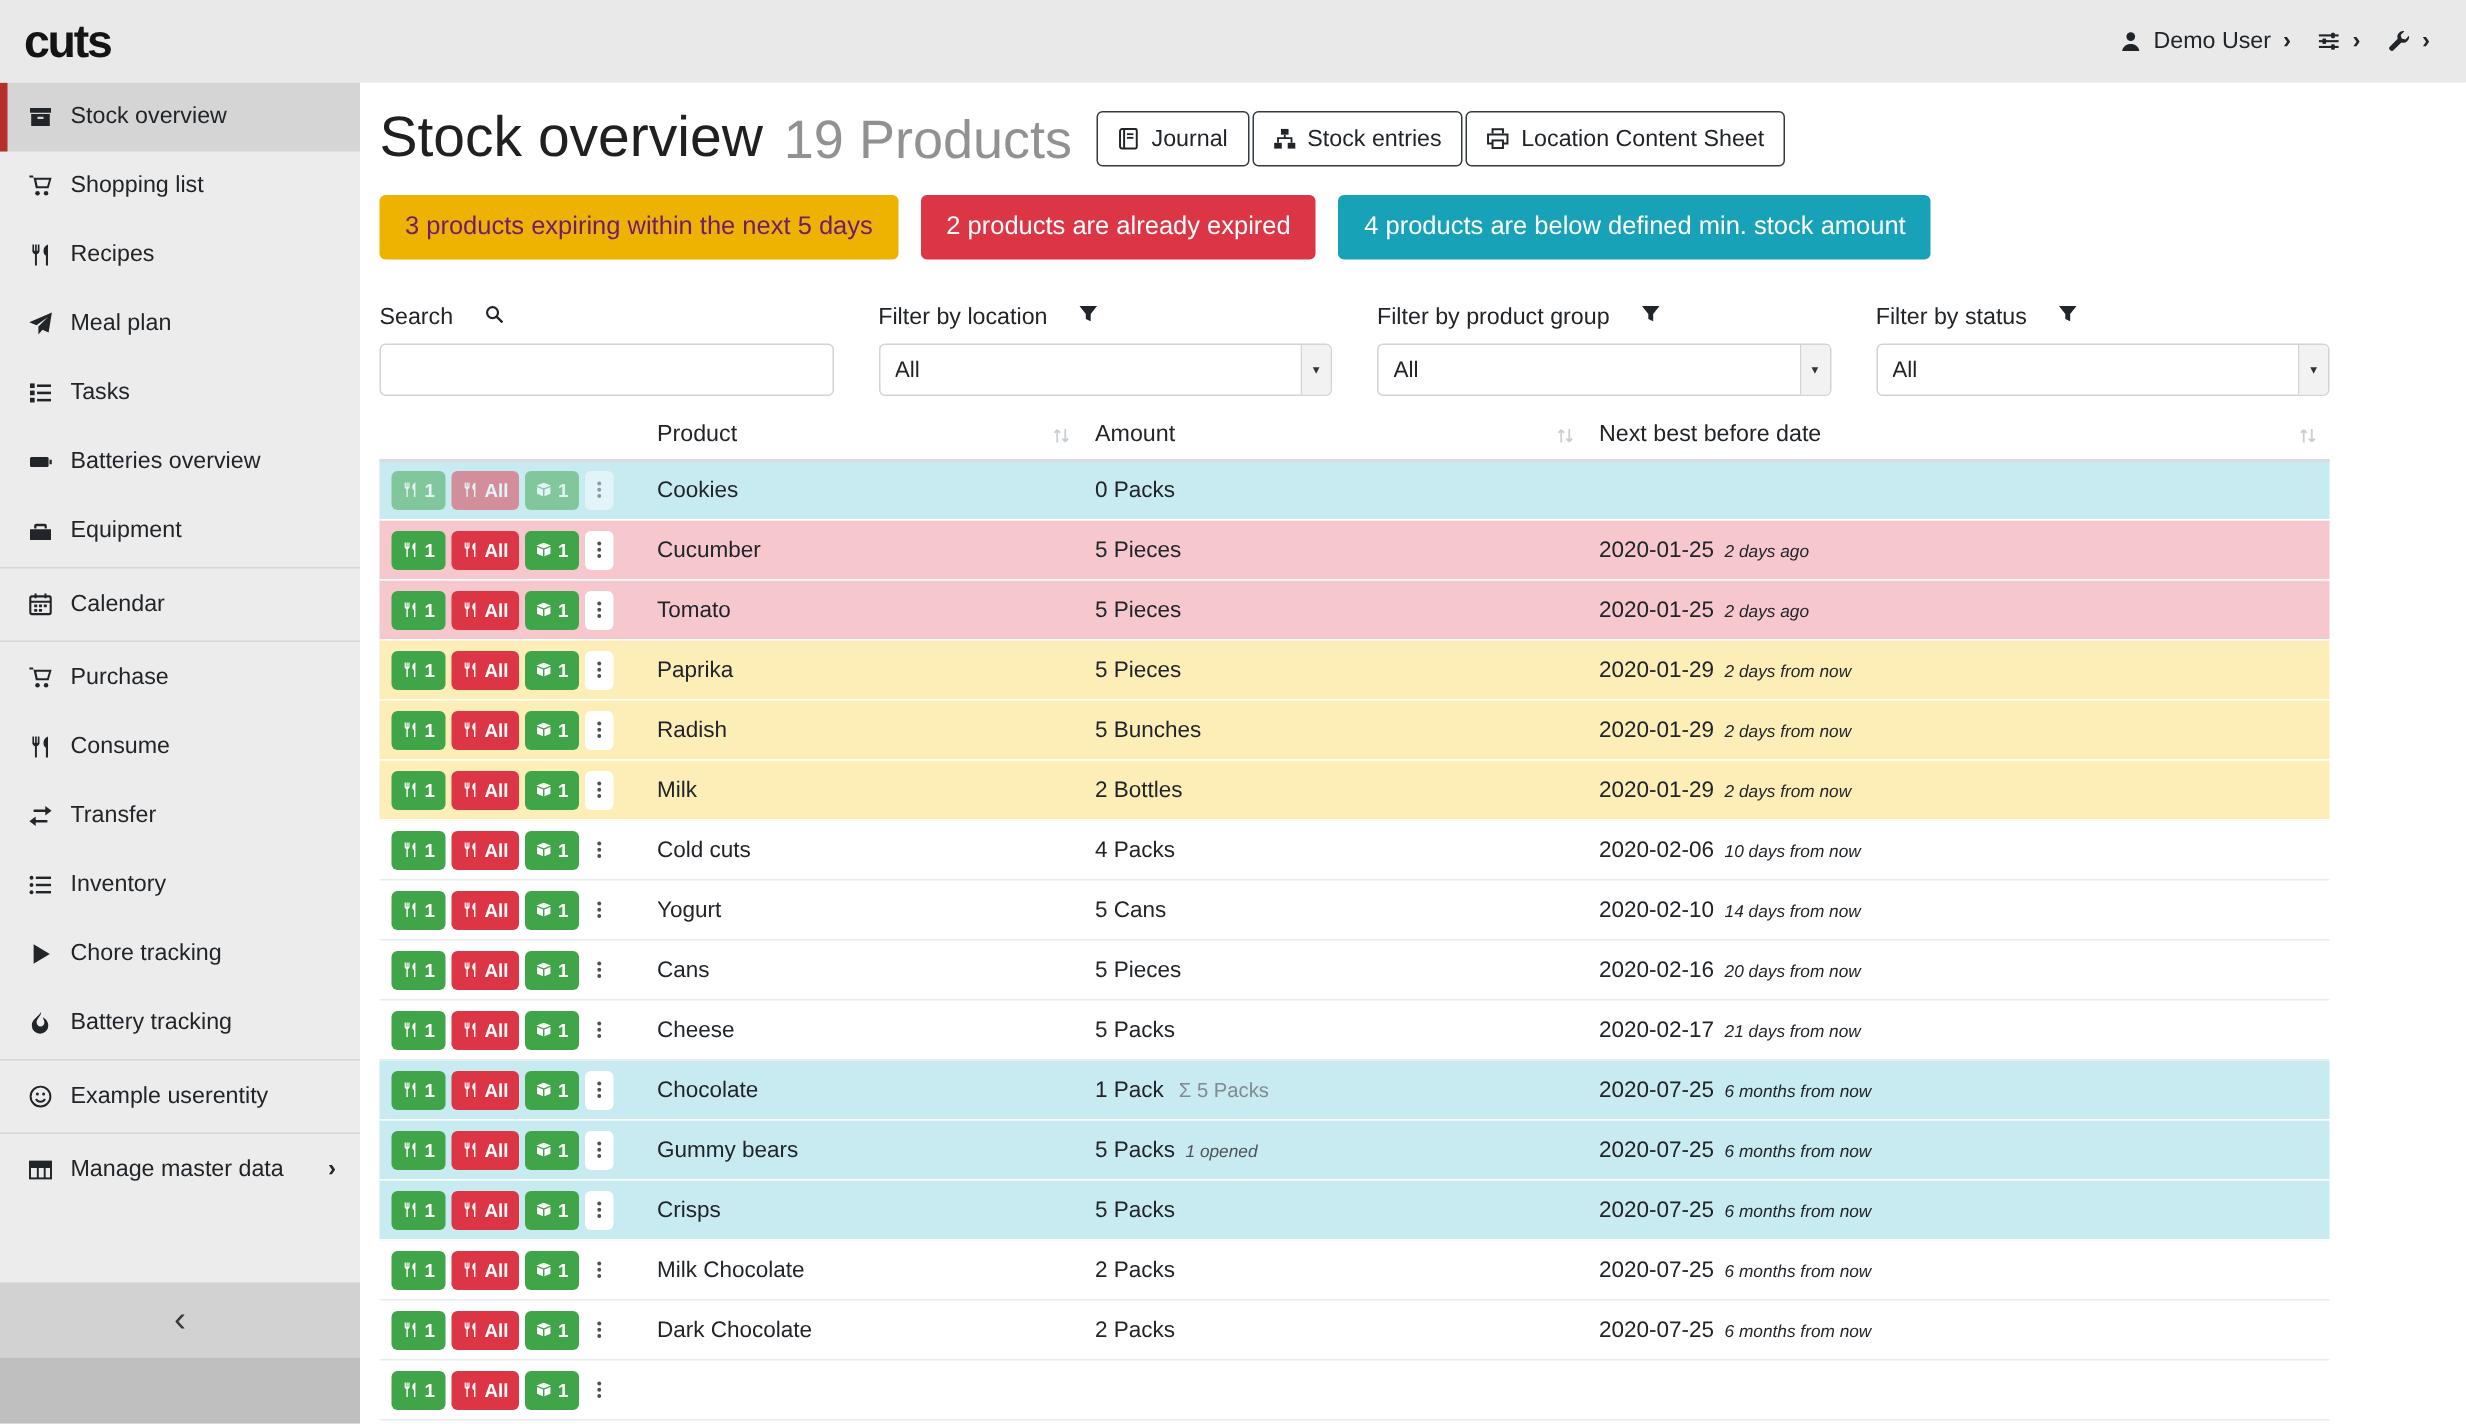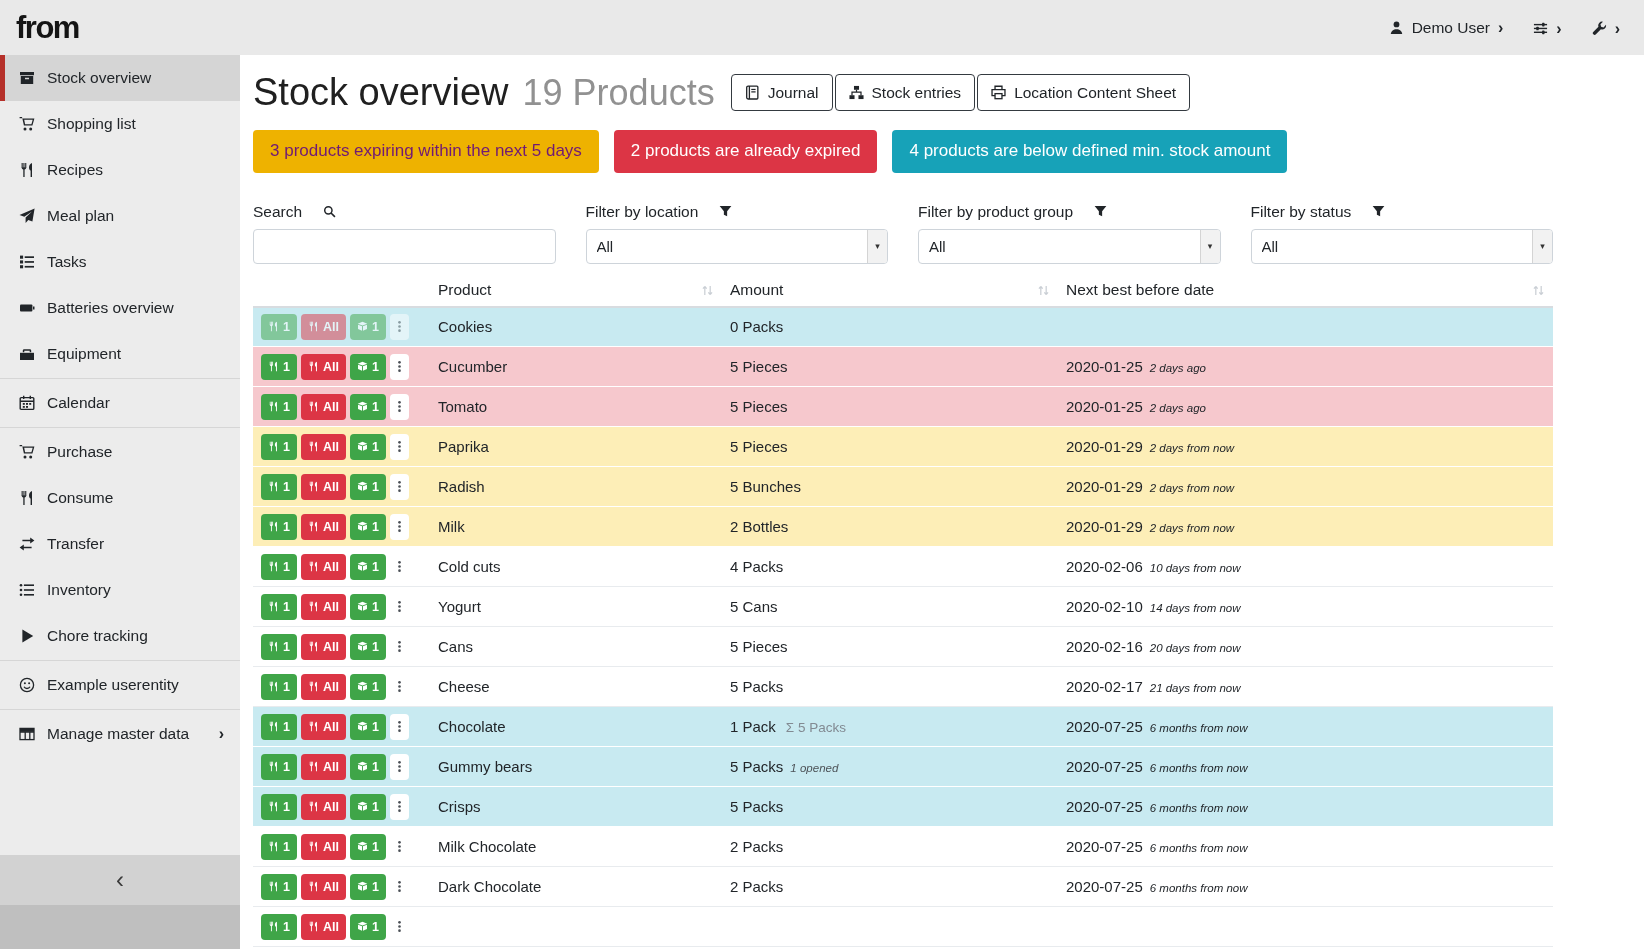--- a/index.html
+++ b/index.html
@@ -3,21 +3,21 @@
 <meta charset="utf-8">
 <style>
   *{box-sizing:border-box;margin:0;padding:0}
   html,body{width:1644px;height:949px;overflow:hidden;font-family:"Liberation Sans",sans-serif;color:#212529;background:#fff}
   button{font-family:inherit}
   svg{width:1em;height:1em;display:inline-block;vertical-align:-0.125em;fill:currentColor}
 
   
   .topbar{position:fixed;top:0;left:0;width:1644px;height:55px;background:#e9e9e9;display:flex;align-items:center;justify-content:space-between;padding:0 24px 0 16px;z-index:5}
   .logo{font-size:31px;font-weight:800;letter-spacing:-1.5px;color:#141414;cursor:pointer}
-  .topbar-right{display:flex;align-items:flex-end;gap:30px}
+  .topbar-right{display:flex;align-items:center;gap:18px}
   .top-menu{display:flex;align-items:center;gap:8px;font-size:15.5px;cursor:pointer;color:#212529}
   .top-menu .mi{font-size:15px;display:flex}
   .chev{font-size:16px;font-weight:700;line-height:1}
 
   
   .sidebar{position:fixed;top:55px;left:0;bottom:0;width:240px;background:#ececec;display:flex;flex-direction:column;z-index:4}
   .side-items{flex:1;overflow:hidden}
   .side-item{display:flex;align-items:center;gap:11px;height:46px;padding:0 10px 0 12px;font-size:15.5px;border-left:5px solid transparent;cursor:pointer;color:#212529}
   .side-item .icon{width:19px;font-size:16px;flex:none;display:flex;justify-content:center}
   .side-item.active{background:#d5d5d5;border-left-color:#b5302a}
@@ -37,21 +37,21 @@
   .btn-outline .bi{font-size:15px;display:flex}
 
   .alerts{display:flex;gap:15px;margin-top:15px}
   .alert{border-radius:4px;padding:0 17px;height:43px;display:flex;align-items:center;font-size:17px;cursor:pointer}
   .alert.warning{background:#eeb200;color:#701a75}
   .alert.danger{background:#dc3545;color:#fff}
   .alert.info{background:#17a2b8;color:#fff}
 
   .filters{display:flex;gap:30px;margin-top:30px}
   .filter{width:303px}
-  .filter .flabel{display:flex;align-items:center;gap:21px;font-size:15.5px;margin-bottom:8px}
+  .filter .flabel{display:flex;align-items:flex-start;gap:21px;font-size:15.5px;margin-bottom:8px}
   .flabel .fi{font-size:13px;display:flex}
   .tinput{width:100%;height:35px;border:1px solid #ced4da;border-radius:4px;padding:0 10px;font-size:15px;color:#212529;background:#fff}
   .select-wrap{position:relative}
   .select-wrap select{appearance:none;-webkit-appearance:none;width:100%;height:35px;border:1px solid #ced4da;border-radius:4px;background:#fff;padding:0 26px 0 10px;font-size:15px;color:#212529;cursor:pointer}
   .sel-arrow{position:absolute;top:1px;right:1px;bottom:1px;width:20px;border-left:1px solid #d4d4d4;background:#f2f2f2;border-radius:0 3px 3px 0;display:flex;align-items:center;justify-content:center;font-size:9px;color:#333;pointer-events:none}
 
   
   .stock-table{border-collapse:collapse;margin-top:12px;table-layout:fixed;width:1300px}
   .stock-table th{font-size:15.5px;font-weight:400;text-align:left;padding:5px 8px 7px;border-bottom:2px solid #d8dce0;cursor:pointer}
   .stock-table th .sort{float:right;color:#c9ced4;font-size:13px;margin-top:3px}
@@ -68,21 +68,21 @@
   .rbtn.menu{background:#fff;color:#4a4f55;padding:0 3px;font-size:13px}
   tr.disabled-actions .rbtn{opacity:.5}
   .amt-extra.sum{color:#828a92;font-size:13.5px;margin-left:10px}
   .amt-extra.opened{color:#4d5358;font-size:11.5px;font-style:italic;margin-left:7px}
   .dt-rel{font-size:11.5px;font-style:italic;margin-left:7px}
 </style>
 </head>
 <body>
 
 <header class="topbar">
-  <div class="logo">from</div>
+  <div class="logo">cuts</div>
   <div class="topbar-right">
     <div class="top-menu">
       <span class="mi">
           <svg viewBox="0 0 16 16">
             <circle cx="8" cy="4.7" r="3.1"></circle>
             <path d="M1.9 15c.3-3.2 2.9-5.1 6.1-5.1s5.8 1.9 6.1 5.1z"></path>
           </svg>
         </span>
       <span>Demo User</span>
       <span class="chev">›</span>
@@ -256,20 +256,29 @@
     <span class="lbl">Inventory</span>
 
   </div>
       <div class="side-item">
     <span class="icon">
           <svg viewBox="0 0 16 16">
             <path d="M3.4 1.5v13L14.2 8z"></path>
           </svg>
         </span>
     <span class="lbl">Chore tracking</span>
+
+  </div>
+      <div class="side-item">
+    <span class="icon">
+          <svg viewBox="0 0 16 16">
+            <path d="M8.3.7c.4 2.5-2.9 4-2.9 6.9 0 1.5 1.2 2.7 2.6 2.7 1.5 0 2.6-1.2 2.6-2.7 0-1.3-.9-2.2-1-3.4 1.9 1.1 3.6 3 3.6 5.4a5.5 5.5 0 0 1-11 0C2.2 5.3 6.7 4 8.3.7z"></path>
+          </svg>
+        </span>
+    <span class="lbl">Battery tracking</span>
 
   </div>
       <div class="side-divider"></div>
       <div class="side-item">
     <span class="icon">
           <svg viewBox="0 0 16 16">
             <g fill="none" stroke="currentColor" stroke-width="1.3">
               <circle cx="8" cy="8" r="6.6"></circle>
               <path d="M5 9.7a3.4 3.4 0 0 0 6 0"></path>
             </g>

